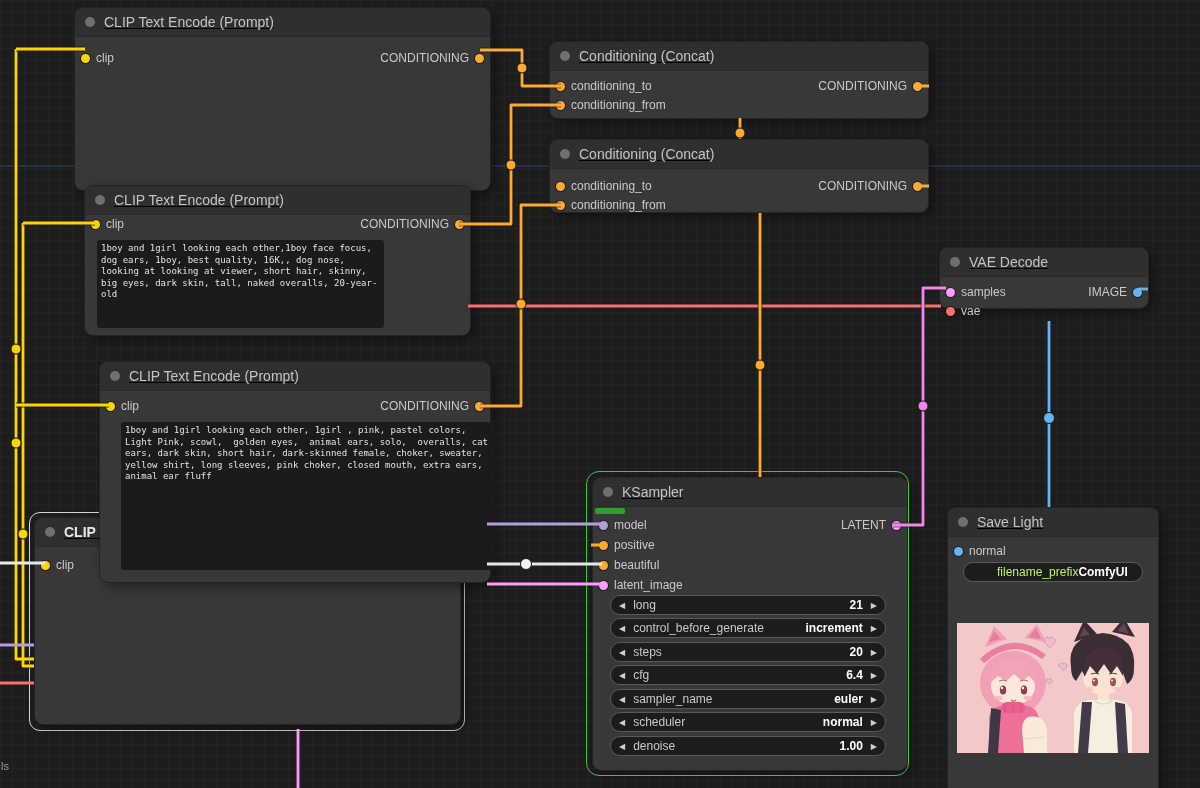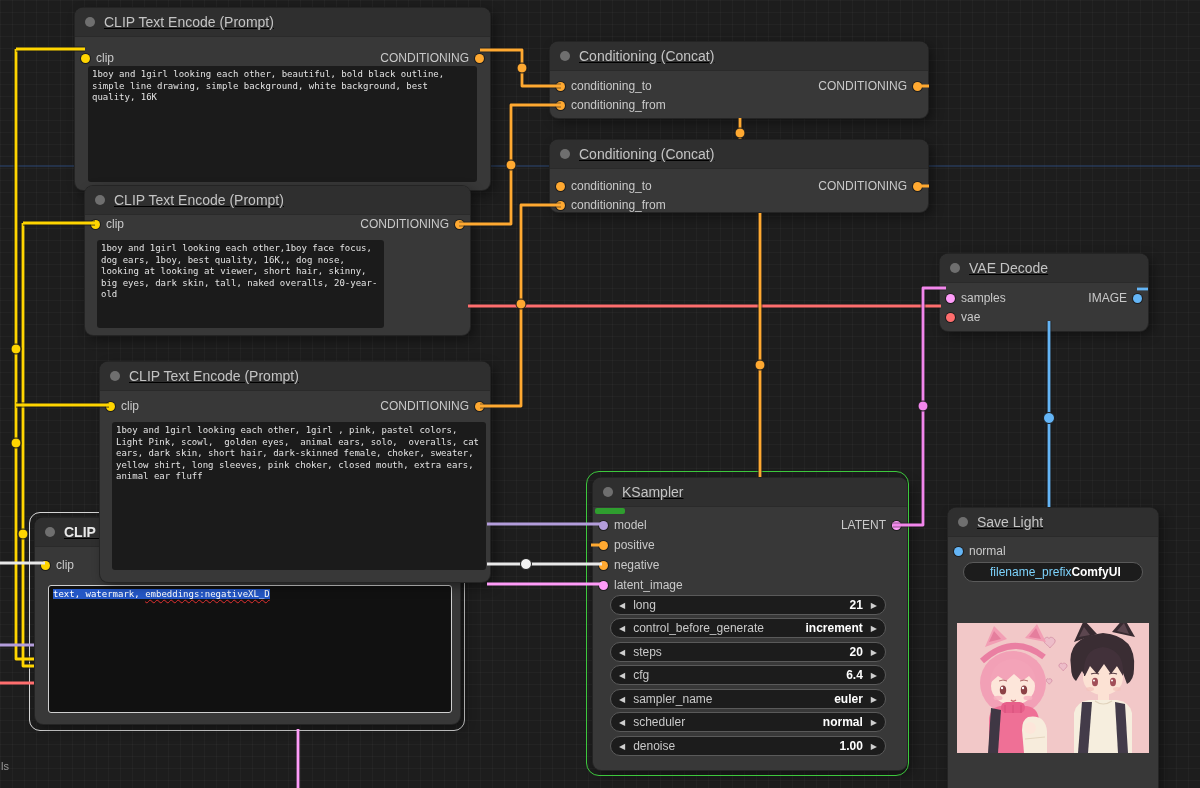--- a/index.html
+++ b/index.html
@@ -60,37 +60,35 @@
 <div class="ring white" style="left:29px;top:512px;width:434px;height:217px"></div>
 <div class="node z2" style="left:35px;top:518px;width:425px;height:206px">
   <div class="node-title" style="font-weight:700;color:#e8e8e8;">
       <span class="tdot"></span>
       <span>CLIP T</span>
     </div>
   <div class="port in" style="top:38px">
     <span class="pdot" style="background:#FFD500"></span>
     <span class="plabel">clip</span>
   </div>
-  <div class="ta focused" style="left:13px;top:67px;width:404px;height:128px"><span class="sel">text, watermark, </span><span class="sel sq">embeddings:negativeXL_D</span></div>
 </div>
 
 <div class="node" style="left:75px;top:8px;width:415px;height:182px">
   <div class="node-title">
       <span class="tdot"></span>
       <span>CLIP Text Encode (Prompt)</span>
     </div>
   <div class="port in" style="top:41px">
     <span class="pdot" style="background:#FFD500"></span>
     <span class="plabel">clip</span>
   </div>
   <div class="port out" style="top:41px">
     <span class="plabel">CONDITIONING</span>
     <span class="pdot" style="background:#FFA931"></span>
   </div>
-  <div class="ta" style="left:13px;top:58px;width:389px;height:116px">1boy and 1girl looking each other, beautiful, bold black outline, simple line drawing, simple background, white background, best quality, 16K</div>
 </div>
 
 <div class="node" style="left:85px;top:186px;width:385px;height:149px">
   <div class="node-title">
       <span class="tdot"></span>
       <span>CLIP Text Encode (Prompt)</span>
     </div>
   <div class="port in" style="top:29px">
     <span class="pdot" style="background:#FFD500"></span>
     <span class="plabel">clip</span>
@@ -108,21 +106,21 @@
       <span>CLIP Text Encode (Prompt)</span>
     </div>
   <div class="port in" style="top:35px">
     <span class="pdot" style="background:#FFD500"></span>
     <span class="plabel">clip</span>
   </div>
   <div class="port out" style="top:35px">
     <span class="plabel">CONDITIONING</span>
     <span class="pdot" style="background:#FFA931"></span>
   </div>
-  <div class="ta" style="left:12px;top:60px;width:374px;height:148px">1boy and 1girl looking each other, 1girl , pink, pastel colors, Light Pink, scowl,  golden eyes,  animal ears, solo,  overalls, cat ears, dark skin, short hair, dark-skinned female, choker, sweater, yellow shirt, long sleeves, pink choker, closed mouth, extra ears, animal ear fluff</div>
+  <div class="ta" style="left:21px;top:60px;width:374px;height:148px">1boy and 1girl looking each other, 1girl , pink, pastel colors, Light Pink, scowl,  golden eyes,  animal ears, solo,  overalls, cat ears, dark skin, short hair, dark-skinned female, choker, sweater, yellow shirt, long sleeves, pink choker, closed mouth, extra ears, animal ear fluff</div>
 </div>
 
 <div class="node" style="left:550px;top:42px;width:378px;height:76px">
   <div class="node-title">
       <span class="tdot"></span>
       <span>Conditioning (Concat)</span>
     </div>
   <div class="port in" style="top:35px">
     <span class="pdot" style="background:#FFA931"></span>
     <span class="plabel">conditioning_to</span>
@@ -149,21 +147,21 @@
   <div class="port in" style="top:56px">
     <span class="pdot" style="background:#FFA931"></span>
     <span class="plabel">conditioning_from</span>
   </div>
   <div class="port out" style="top:37px">
     <span class="plabel">CONDITIONING</span>
     <span class="pdot" style="background:#FFA931"></span>
   </div>
 </div>
 
-<div class="node" style="left:940px;top:254px;width:208px;height:77px">
+<div class="node" style="left:940px;top:248px;width:208px;height:60px">
   <div class="node-title">
       <span class="tdot"></span>
       <span>VAE Decode</span>
     </div>
   <div class="port in" style="top:35px">
     <span class="pdot" style="background:#FF9CF9"></span>
     <span class="plabel">samples</span>
   </div>
   <div class="port in" style="top:54px">
     <span class="pdot" style="background:#FF6E6E"></span>
@@ -185,21 +183,21 @@
   <div class="port in" style="top:38px">
     <span class="pdot" style="background:#B39DDB"></span>
     <span class="plabel">model</span>
   </div>
   <div class="port in" style="top:58px">
     <span class="pdot" style="background:#FFA931"></span>
     <span class="plabel">positive</span>
   </div>
   <div class="port in" style="top:78px">
     <span class="pdot" style="background:#FFA931"></span>
-    <span class="plabel">negative</span>
+    <span class="plabel">beautiful</span>
   </div>
   <div class="port in" style="top:98px">
     <span class="pdot" style="background:#FF9CF9"></span>
     <span class="plabel">latent_image</span>
   </div>
   <div class="port out" style="top:38px">
     <span class="plabel">LATENT</span>
     <span class="pdot" style="background:#FF9CF9"></span>
   </div>
 
@@ -250,21 +248,21 @@
 <div class="node" style="left:948px;top:508px;width:210px;height:290px">
   <div class="node-title">
       <span class="tdot"></span>
       <span>Save Light</span>
     </div>
   <div class="port in" style="top:34px">
     <span class="pdot" style="background:#64B5F6"></span>
     <span class="plabel">normal</span>
   </div>
   <div class="widget" style="left:15px;top:54px;width:180px">
-    <span class="wlabel" style="margin-left:26px;color:#7dd3fc">filename_prefix</span>
+    <span class="wlabel" style="margin-left:33px;color:#bef264">filename_prefix</span>
     <span class="wvalue" style="margin-right:24px">ComfyUI</span>
   </div>
   <div class="preview" style="left:9px;top:115px;width:192px;height:130px">
     <svg width="192" height="130" viewBox="0 0 192 130">
       <rect x="0" y="0" width="192" height="130" fill="#f2c8c8"></rect>
 
       <g fill="#edbdc9" stroke="#d998ab" stroke-width="1">
         <path d="M98,17 C96,14 93,13.5 92,15.5 C91,13.5 88,14 87,17 C86,20 92,23 93,25 C94,23 99,20 98,17 Z"></path>
         <path d="M110,42 C108.6,40 106.4,39.6 105.6,41 C105,39.6 102.8,40 102,42 C101.3,44.2 105.6,46.4 106.3,47.8 C107,46.4 110.7,44.2 110,42 Z"></path>
         <path d="M95,57 C94,55.6 92.4,55.3 91.8,56.3 C91.4,55.3 89.8,55.6 89.2,57 C88.7,58.6 91.8,60.2 92.3,61.2 C92.8,60.2 95.5,58.6 95,57 Z"></path>

